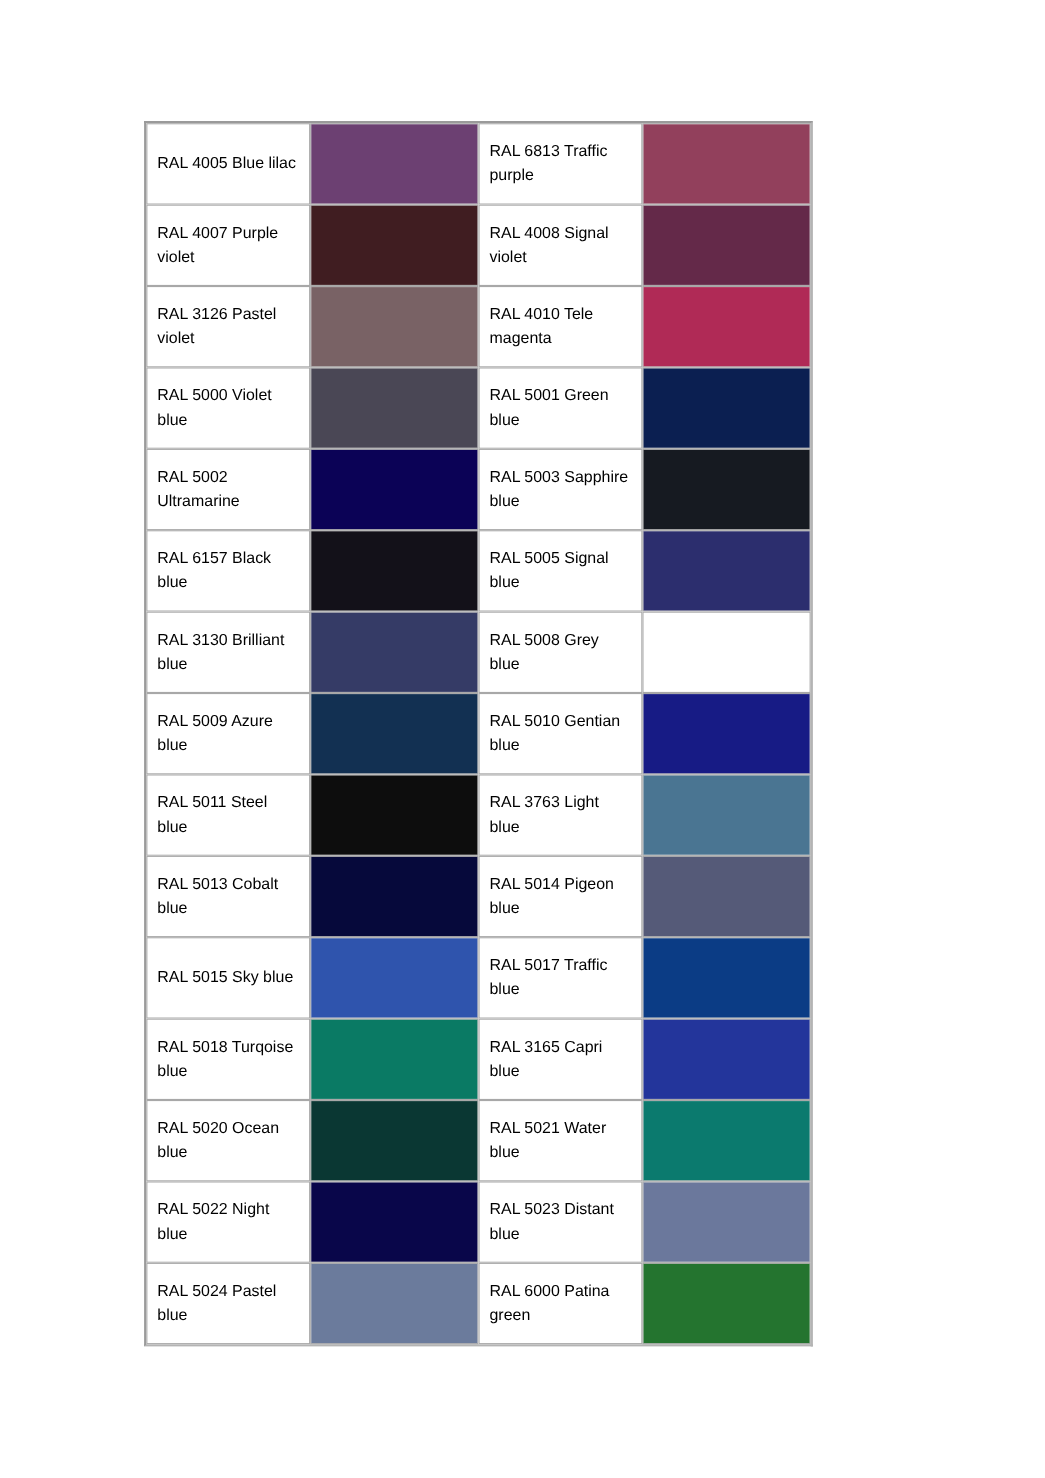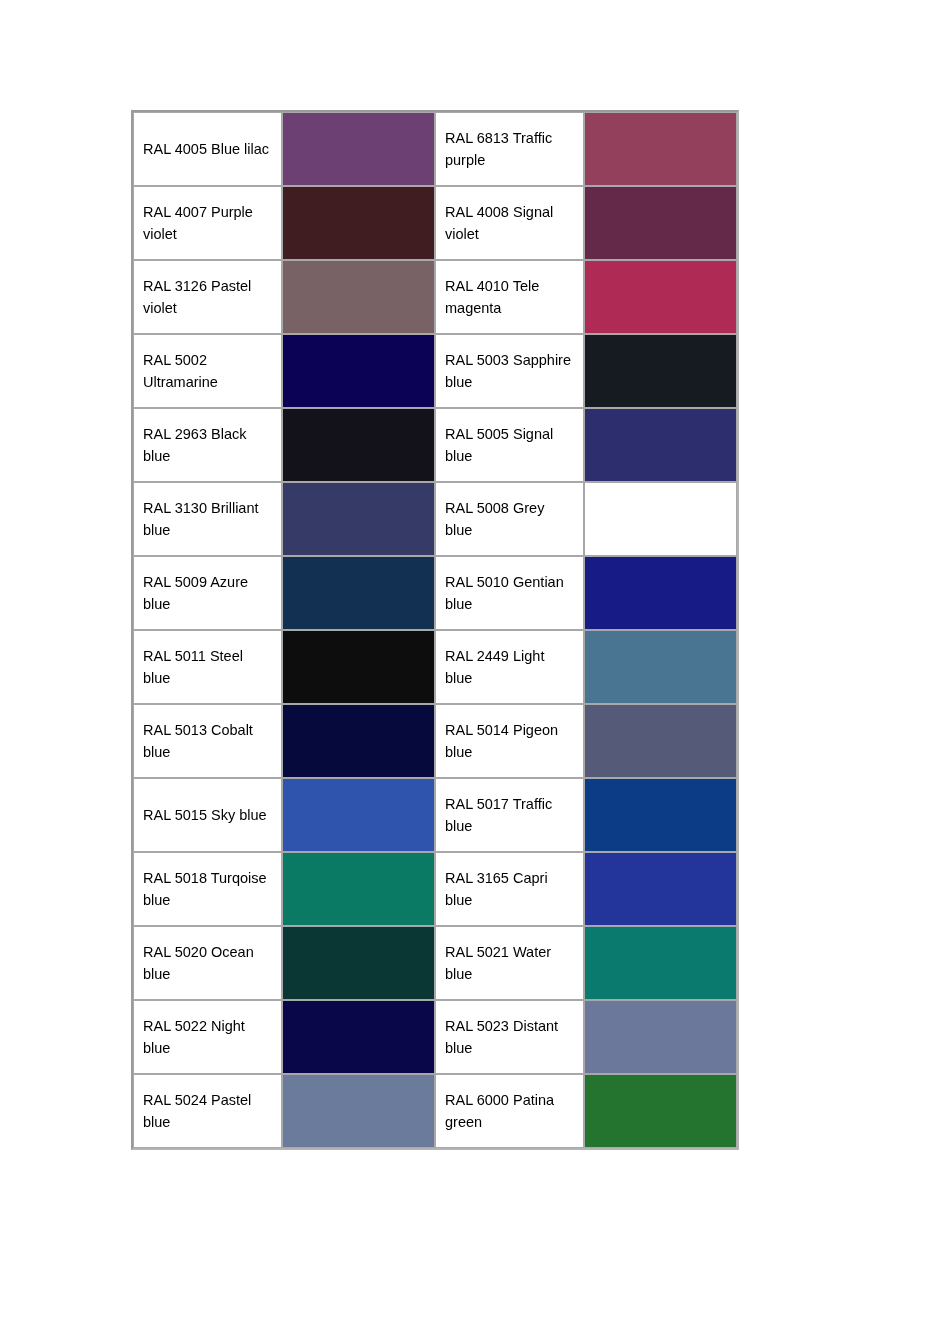--- a/index.html
+++ b/index.html
@@ -98,31 +98,41 @@
           <td class="name-cell">RAL 3126 Pastel violet</td>
           <td class="swatch-cell">
             <span class="swatch" style="background-color: rgb(121, 98, 101);"></span>
           </td>
           <td class="name-cell">RAL 4010 Tele magenta</td>
           <td class="swatch-cell">
             <span class="swatch" style="background-color: rgb(176, 42, 86);"></span>
           </td>
         </tr>
         <tr>
+          <td class="name-cell">RAL 5000 Violet blue</td>
+          <td class="swatch-cell">
+            <span class="swatch" style="background-color: rgb(74, 71, 85);"></span>
+          </td>
+          <td class="name-cell">RAL 5001 Green blue</td>
+          <td class="swatch-cell">
+            <span class="swatch" style="background-color: rgb(11, 31, 81);"></span>
+          </td>
+        </tr>
+        <tr>
           <td class="name-cell">RAL 5002 Ultramarine</td>
           <td class="swatch-cell">
             <span class="swatch" style="background-color: rgb(11, 2, 86);"></span>
           </td>
           <td class="name-cell">RAL 5003 Sapphire blue</td>
           <td class="swatch-cell">
             <span class="swatch" style="background-color: rgb(22, 26, 33);"></span>
           </td>
         </tr>
         <tr>
-          <td class="name-cell">RAL 2963 Black blue</td>
+          <td class="name-cell">RAL 6157 Black blue</td>
           <td class="swatch-cell">
             <span class="swatch" style="background-color: rgb(19, 17, 25);"></span>
           </td>
           <td class="name-cell">RAL 5005 Signal blue</td>
           <td class="swatch-cell">
             <span class="swatch" style="background-color: rgb(44, 46, 110);"></span>
           </td>
         </tr>
         <tr>
           <td class="name-cell">RAL 3130 Brilliant blue</td>
@@ -142,21 +152,21 @@
           <td class="name-cell">RAL 5010 Gentian blue</td>
           <td class="swatch-cell">
             <span class="swatch" style="background-color: rgb(23, 27, 133);"></span>
           </td>
         </tr>
         <tr>
           <td class="name-cell">RAL 5011 Steel blue</td>
           <td class="swatch-cell">
             <span class="swatch" style="background-color: rgb(13, 13, 13);"></span>
           </td>
-          <td class="name-cell">RAL 2449 Light blue</td>
+          <td class="name-cell">RAL 3763 Light blue</td>
           <td class="swatch-cell">
             <span class="swatch" style="background-color: rgb(74, 117, 146);"></span>
           </td>
         </tr>
         <tr>
           <td class="name-cell">RAL 5013 Cobalt blue</td>
           <td class="swatch-cell">
             <span class="swatch" style="background-color: rgb(6, 9, 59);"></span>
           </td>
           <td class="name-cell">RAL 5014 Pigeon blue</td>

